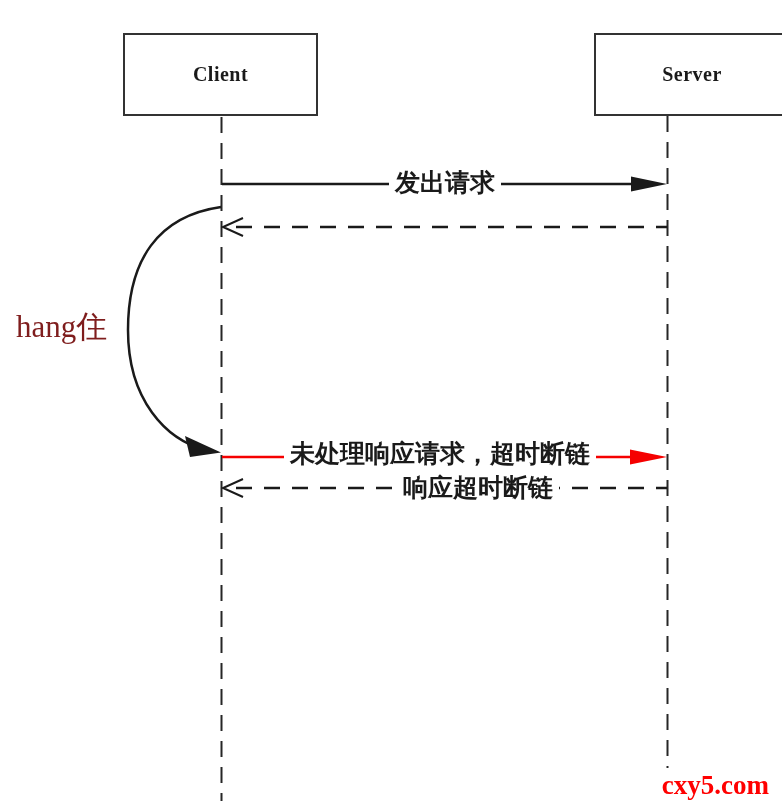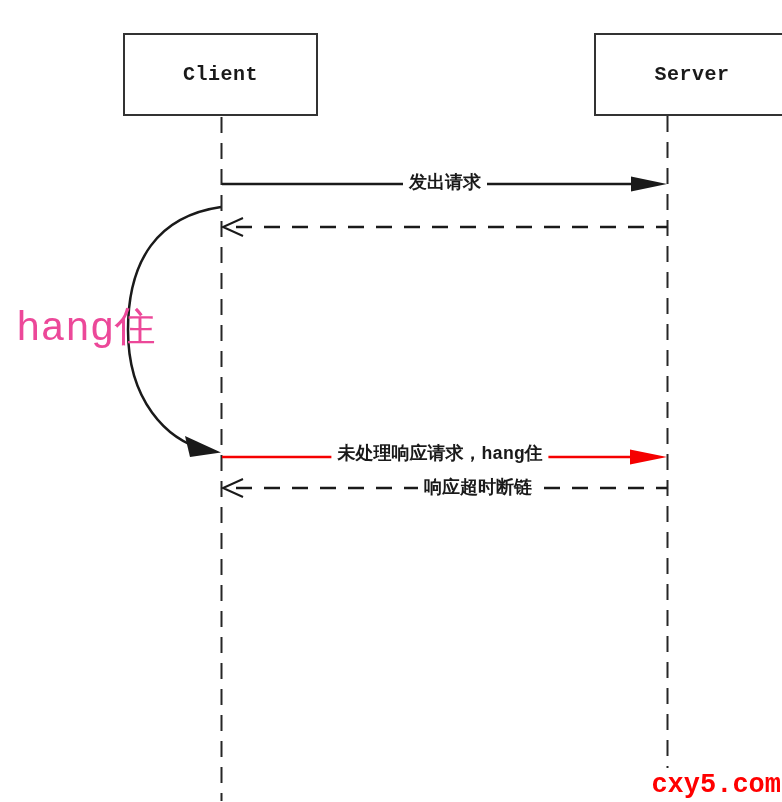--- a/index.html
+++ b/index.html
@@ -6,21 +6,21 @@
     margin: 0;
     padding: 0;
     background: #ffffff;
   }
   .diagram {
     position: relative;
     width: 782px;
     height: 802px;
     background: #ffffff;
     overflow: hidden;
-    font-family: Liberation Mono, monospace;
+    font-family: Liberation Serif, serif;
   }
   .svg-layer {
     position: absolute;
     left: 0;
     top: 0;
     z-index: 1;
   }
   .actor-box {
     position: absolute;
     top: 33px;
@@ -39,44 +39,44 @@
     font-size: 20px;
     font-weight: 600;
     color: #1a1a1a;
     letter-spacing: 0.5px;
   }
   .msg-label {
     position: absolute;
     transform: translate(-50%, -50%);
     background: #ffffff;
     padding: 0 6px;
-    font-size: 18px;
+    font-size: 25px;
     font-weight: 600;
     color: #1a1a1a;
     white-space: nowrap;
     z-index: 2;
     line-height: 1.25;
   }
   .msg-label.l1 { left: 445px; top: 183px; }
   .msg-label.l2 { left: 445px; top: 227px; }
   .msg-label.l3 { left: 440px; top: 454px; }
   .msg-label.l4 { left: 445px; top: 488px; margin-left: 33px; }
   .hang-label {
     position: absolute;
     left: 16px;
-    top: 299px;
-    font-size: 41px;
+    top: 306px;
+    font-size: 31px;
     font-weight: 500;
-    color: #ec4899;
+    color: #7f1d1d;
     white-space: nowrap;
     z-index: 2;
   }
   .watermark {
     position: absolute;
-    right: 1px;
+    right: 13px;
     bottom: 1px;
     font-size: 27px;
     font-weight: bold;
     color: #ff0000;
     background: #ffffff;
     padding-left: 5px;
     z-index: 3;
     line-height: 1.1;
   }
 </style>
@@ -107,20 +107,20 @@
   </svg>
 
   <div class="actor-box client">
     <span class="actor-label">Client</span>
   </div>
   <div class="actor-box server">
     <span class="actor-label">Server</span>
   </div>
 
   <div class="msg-label l1">发出请求</div>
-  <div class="msg-label l3">未处理响应请求，hang住</div>
+  <div class="msg-label l3">未处理响应请求，超时断链</div>
   <div class="msg-label l4">响应超时断链</div>
 
   <div class="hang-label">hang住</div>
 
   <div class="watermark">cxy5.com</div>
 
 </div>
 
 </body></html>

